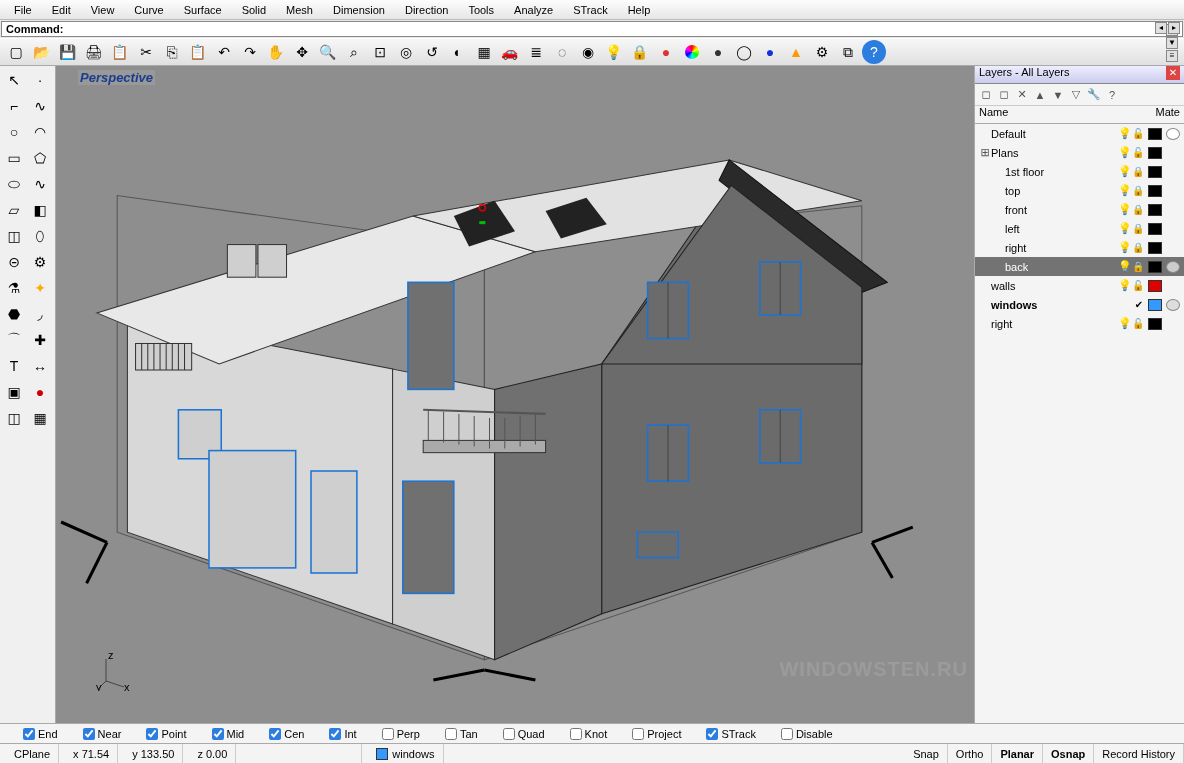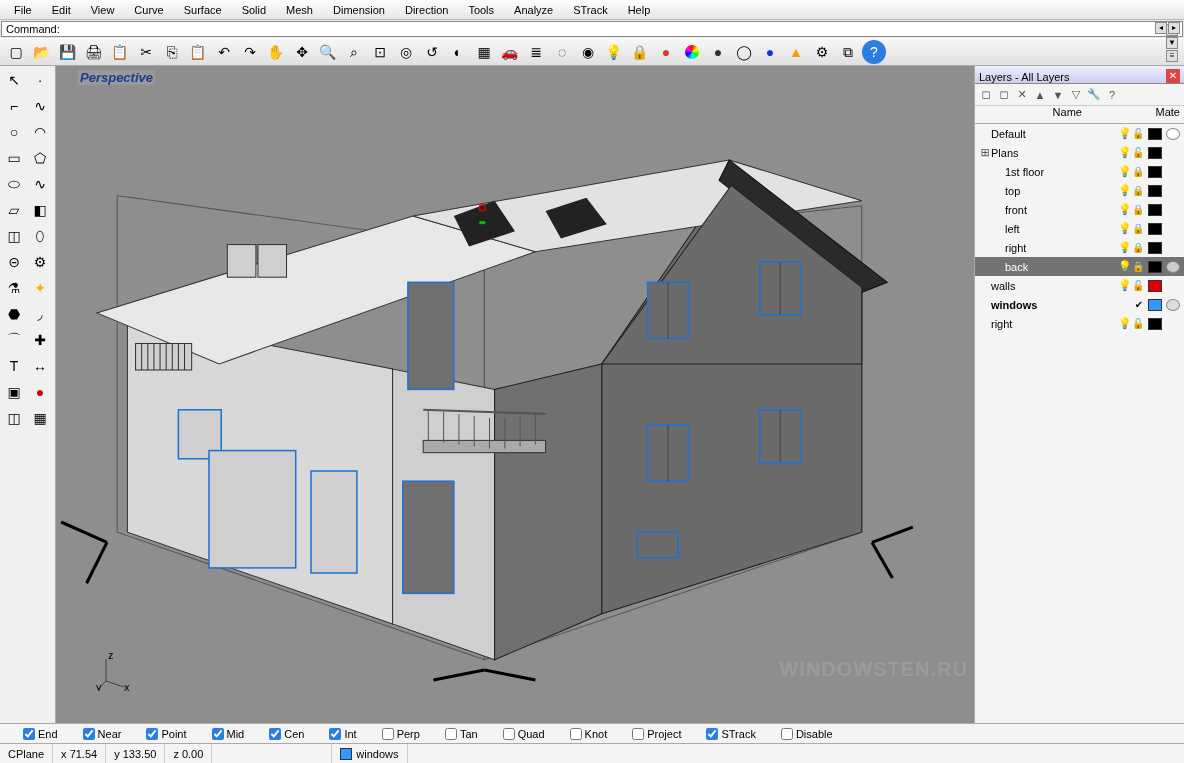--- a/index.html
+++ b/index.html
@@ -6,65 +6,65 @@
 body { width: 1184px; height: 763px; background: #e8e8e8; display: flex; flex-direction: column; overflow: hidden; }
 
 
 .menubar { height: 20px; background: linear-gradient(#fdfdfd,#e6e6e6); border-bottom: 1px solid #bbb; display: flex; align-items: center; padding: 0 4px; }
 .menubar span { padding: 2px 10px; cursor: default; }
 
 
 .cmdarea { background: #fff; border: 1px solid #888; margin: 1px; position: relative; }
 .cmdhist { padding: 1px 4px; line-height: 14px; border-bottom: 1px solid #aaa; font-size: 11px; white-space: pre-line; }
 .cmdline { display: flex; align-items: center; padding: 1px 4px; }
-.cmdline b { font-weight: normal; margin-right: 4px; }
+.cmdline b { font-weight: bold; margin-right: 4px; }
 .cmdline input { flex: 1; border: none; outline: none; font-size: 11px; }
 .scrollbits { position: absolute; right: 2px; top: 2px; width: 14px; display: flex; flex-direction: column; }
 .scrollbits div { width: 12px; height: 12px; background: #e0e0e0; border: 1px solid #888; font-size: 8px; text-align: center; line-height: 10px; margin-bottom: 1px; }
 .scrollh { position: absolute; right: 2px; bottom: 2px; display: flex; }
 .scrollh div { width: 12px; height: 12px; background: #e0e0e0; border: 1px solid #888; font-size: 8px; text-align: center; line-height: 10px; margin-left: 1px; }
 
 
 .toolbar { height: 28px; background: linear-gradient(#f7f7f7,#e0e0e0); border-top: 1px solid #fff; border-bottom: 1px solid #aaa; display: flex; align-items: center; padding: 0 4px; gap: 2px; }
 .tbtn { width: 24px; height: 24px; display: flex; align-items: center; justify-content: center; border: 1px solid transparent; cursor: default; font-size: 14px; }
 
 
 .mid { flex: 1; display: flex; min-height: 0; }
 .sidetools { width: 56px; background: #f0f0f0; border-right: 1px solid #aaa; display: flex; flex-wrap: wrap; align-content: flex-start; padding: 2px; gap: 2px; }
 .sidetools .tbtn { width: 24px; height: 24px; }
 
 .viewport { flex: 1; background: #8e8e8e; position: relative; }
 .viewport-label { position: absolute; top: 4px; left: 22px; font-weight: bold; color: #1a3d8f; font-style: italic; font-size: 13px; background: rgba(200,200,200,.2); padding: 0 2px; }
 .axis { position: absolute; left: 40px; bottom: 30px; color: #333; font-size: 10px; }
 
 .layerspanel { width: 210px; background: #f4f4f4; border-left: 1px solid #aaa; display: flex; flex-direction: column; }
-.layerspanel .phdr { height: 18px; background: linear-gradient(#eef,#cce); border-bottom: 1px solid #888; display: flex; align-items: flex-end; padding: 0 4px; font-size: 11px; }
+.layerspanel .phdr { height: 18px; background: linear-gradient(#eef,#cce); border-bottom: 1px solid #888; display: flex; align-items: flex-start; padding: 0 4px; font-size: 11px; }
 .layerspanel .phdr .x { margin-left: auto; width: 14px; height: 14px; background: #d44; color: #fff; text-align: center; line-height: 13px; font-size: 10px; }
 .layerspanel .ptb { height: 22px; display: flex; align-items: center; gap: 4px; padding: 0 4px; border-bottom: 1px solid #ccc; font-size: 11px; color: #555; }
 .layerspanel .ptb span { width: 14px; height: 14px; display: inline-flex; align-items: center; justify-content: center; }
 .layerspanel .cols { height: 18px; border-bottom: 1px solid #aaa; display: flex; padding: 0 4px; font-size: 11px; }
-.layerspanel .cols .c1 { flex: 1; text-align: center; }
+.layerspanel .cols .c1 { flex: 1; }
 .layerrow { height: 19px; display: flex; align-items: center; padding: 0 4px; font-size: 11px; }
 .layerrow .ind { width: 12px; text-align: center; color: #555; }
 .layerrow .nm { flex: 1; padding-left: 2px; }
 .layerrow .bulb { width: 14px; text-align: center; }
 .layerrow .lock { width: 14px; text-align: center; font-size: 10px; }
 .layerrow .sw { width: 14px; height: 12px; border: 1px solid #333; margin: 0 2px; }
 .layerrow .mat { width: 14px; height: 12px; border-radius: 50%; border: 1px solid #888; margin-left: 2px; }
 .layerrow.sel { background: #737373; color: #fff; }
 .layerrow.bold .nm { font-weight: bold; }
 
 
 .osnaprow { height: 20px; background: #f4f4f4; border-top: 1px solid #aaa; display: flex; align-items: center; padding: 0 6px; gap: 8px; }
 .osnaprow label { display: flex; align-items: center; gap: 3px; font-size: 11px; padding-left: 17px; }
 .osnaprow input { width: 12px; height: 12px; accent-color: #2b7de0; }
 
 
 .statusbar { height: 20px; background: #f4f4f4; border-top: 1px solid #aaa; display: flex; align-items: center; font-size: 11px; }
-.statusbar .cell { padding: 0 8px; border-right: 1px solid #ccc; height: 100%; display: flex; align-items: center; }
+.statusbar .cell { padding: 0 8px; border-right: 1px solid #ccc; height: 100%; display: flex; align-items: center; margin-left: 6px; }
 .statusbar .sw { width: 12px; height: 12px; border: 1px solid #333; margin-right: 4px; }
 .statusbar .spacer { flex: 1; }
 .statusbar .btn { padding: 0 8px; border-right: 1px solid #ccc; height: 100%; display: flex; align-items: center; cursor: default; }
 .statusbar .btn.bold { font-weight: bold; }
 
 .watermark { position: absolute; right: 6px; bottom: 42px; color: rgba(255,255,255,.12); font-size: 20px; font-weight: bold; font-family: Arial; letter-spacing: 1px; pointer-events: none; }
 </style>
 </head>
 <body>
 
@@ -407,13 +407,20 @@
   <div class="cell">CPlane</div>
   <div class="cell">x 71.54</div>
   <div class="cell">y 133.50</div>
   <div class="cell">z 0.00</div>
   <div class="cell" style="width:120px"></div>
   <div class="cell">
       <span class="sw" id="slayersw" style="background: rgb(51, 153, 255);"></span>
       <span>windows</span>
     </div>
   <div class="spacer"></div>
+  <div id="statbtns" style="display:flex;height:100%">
+      <div class="btn">Snap</div>
+      <div class="btn">Ortho</div>
+      <div class="btn bold">Planar</div>
+      <div class="btn bold">Osnap</div>
+      <div class="btn">Record History</div>
+    </div>
 </div>
 
 </body></html>

